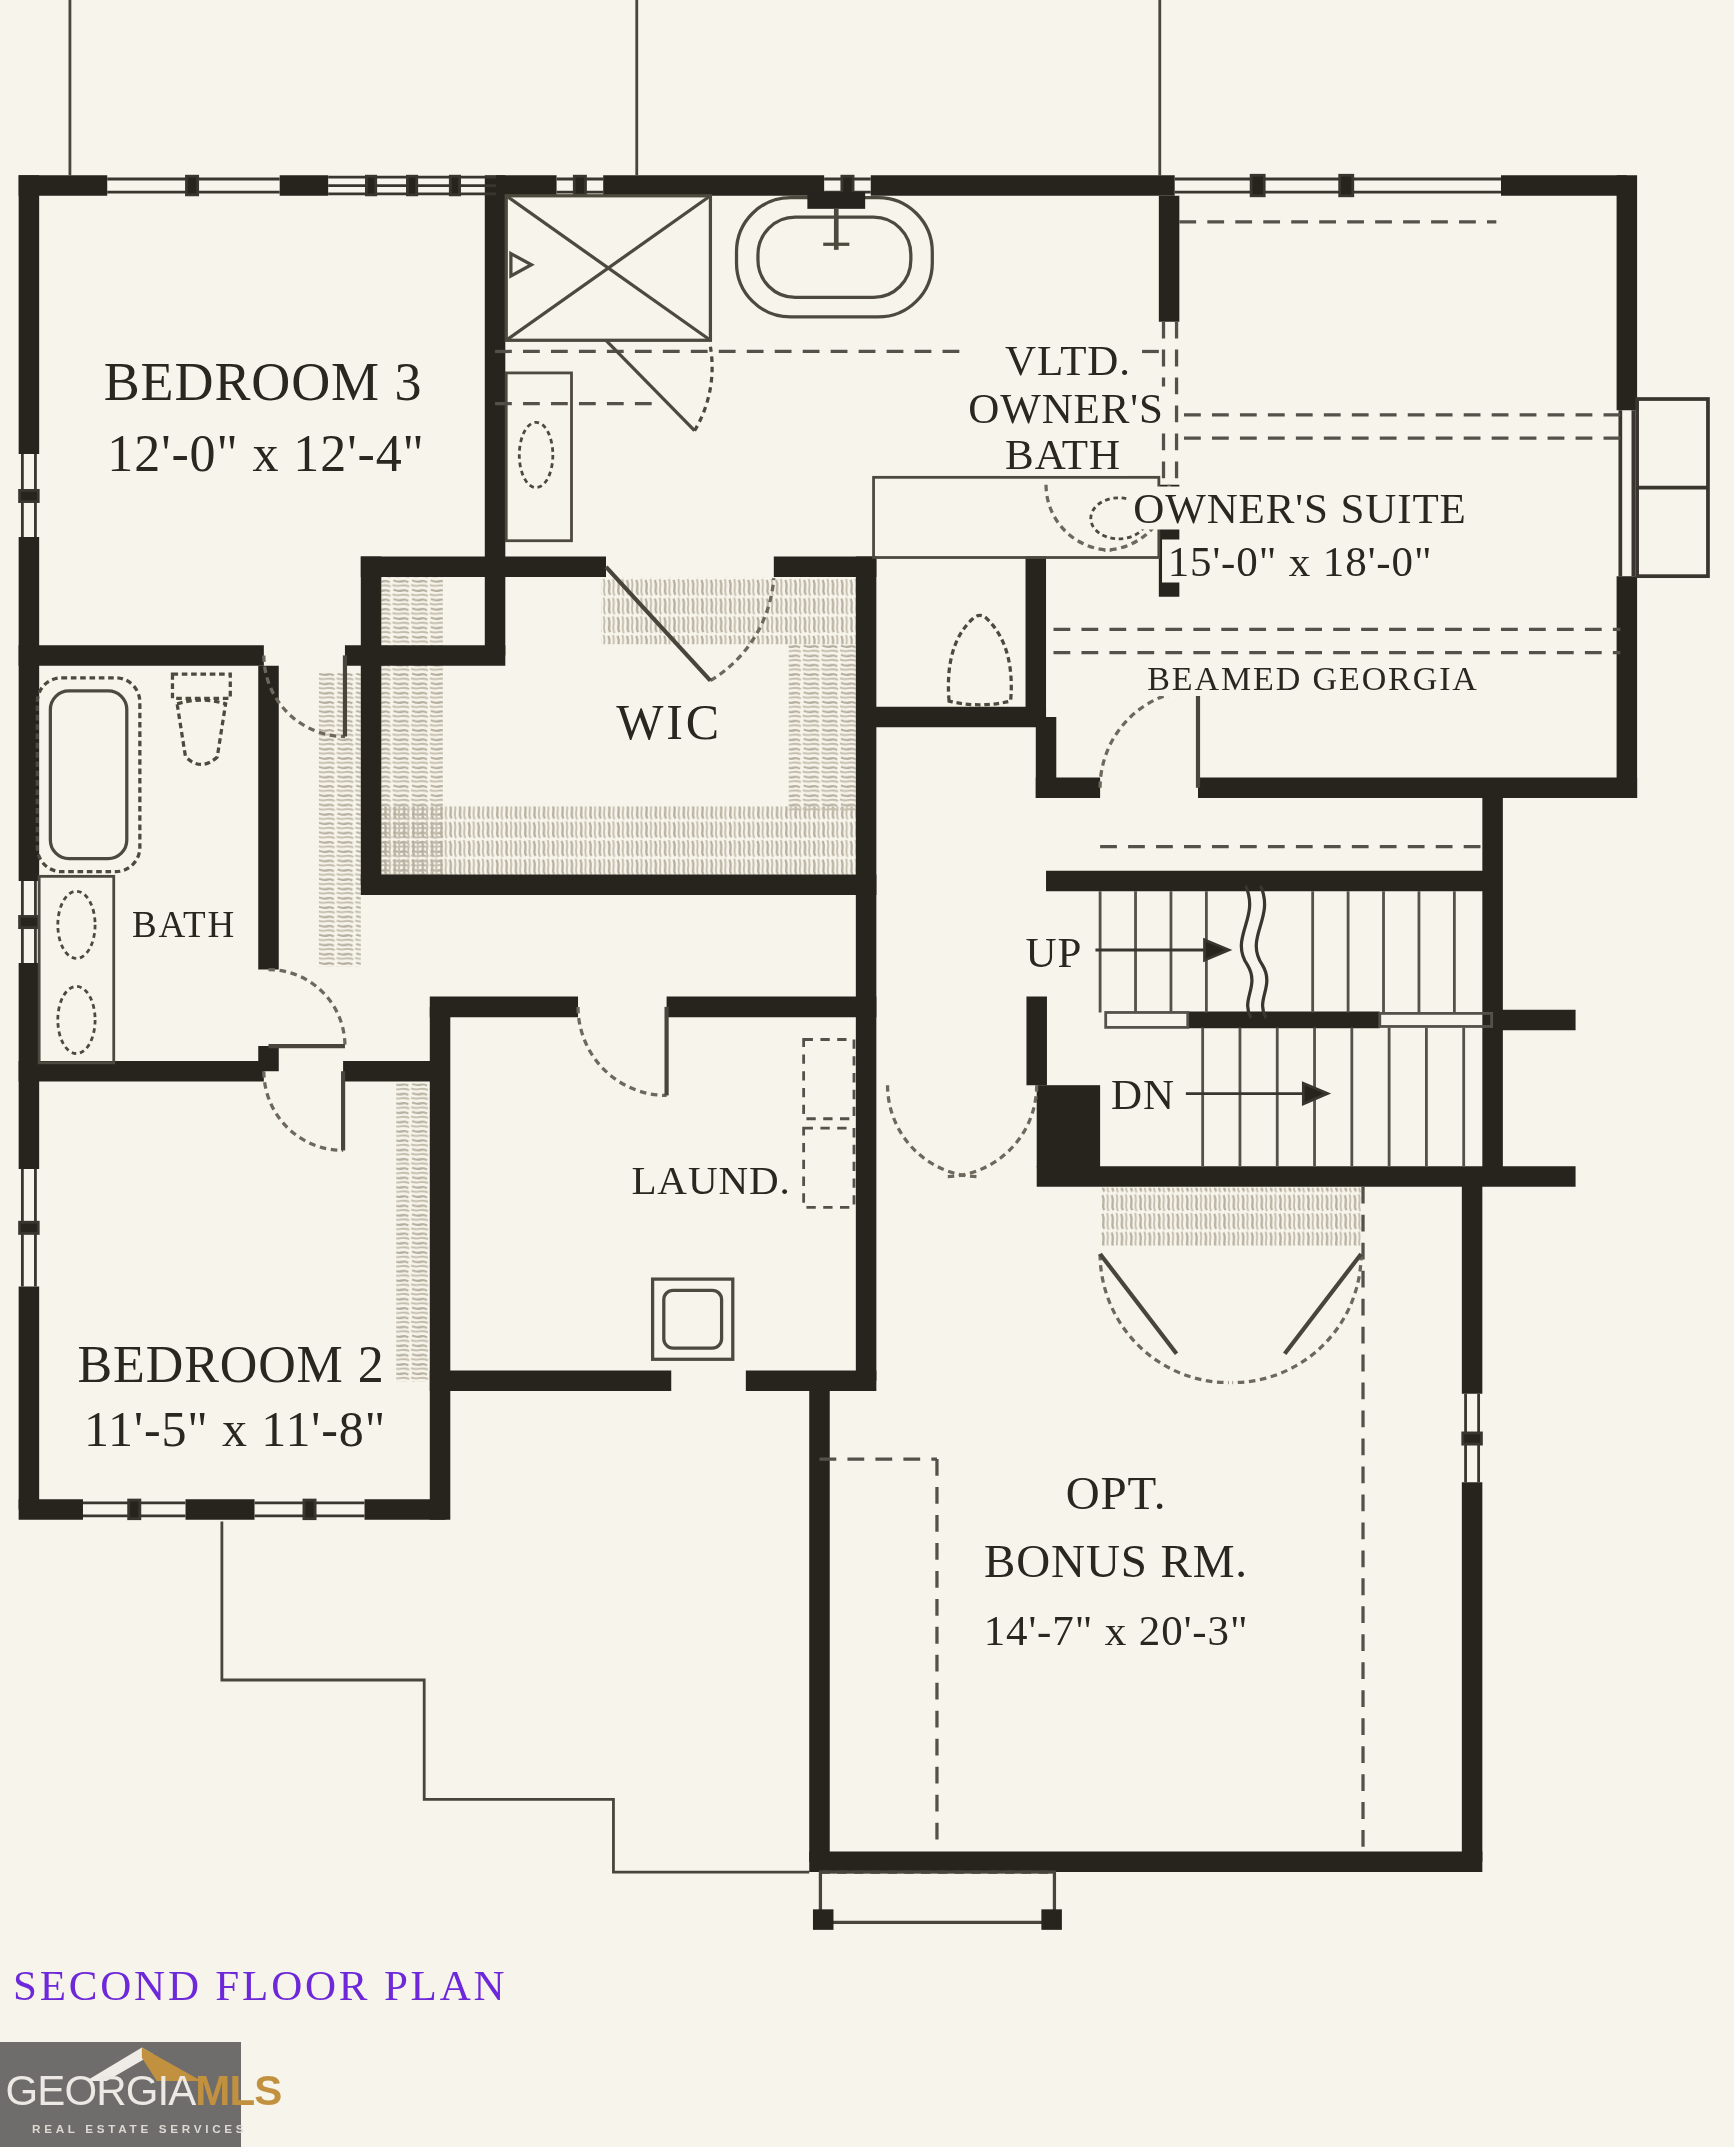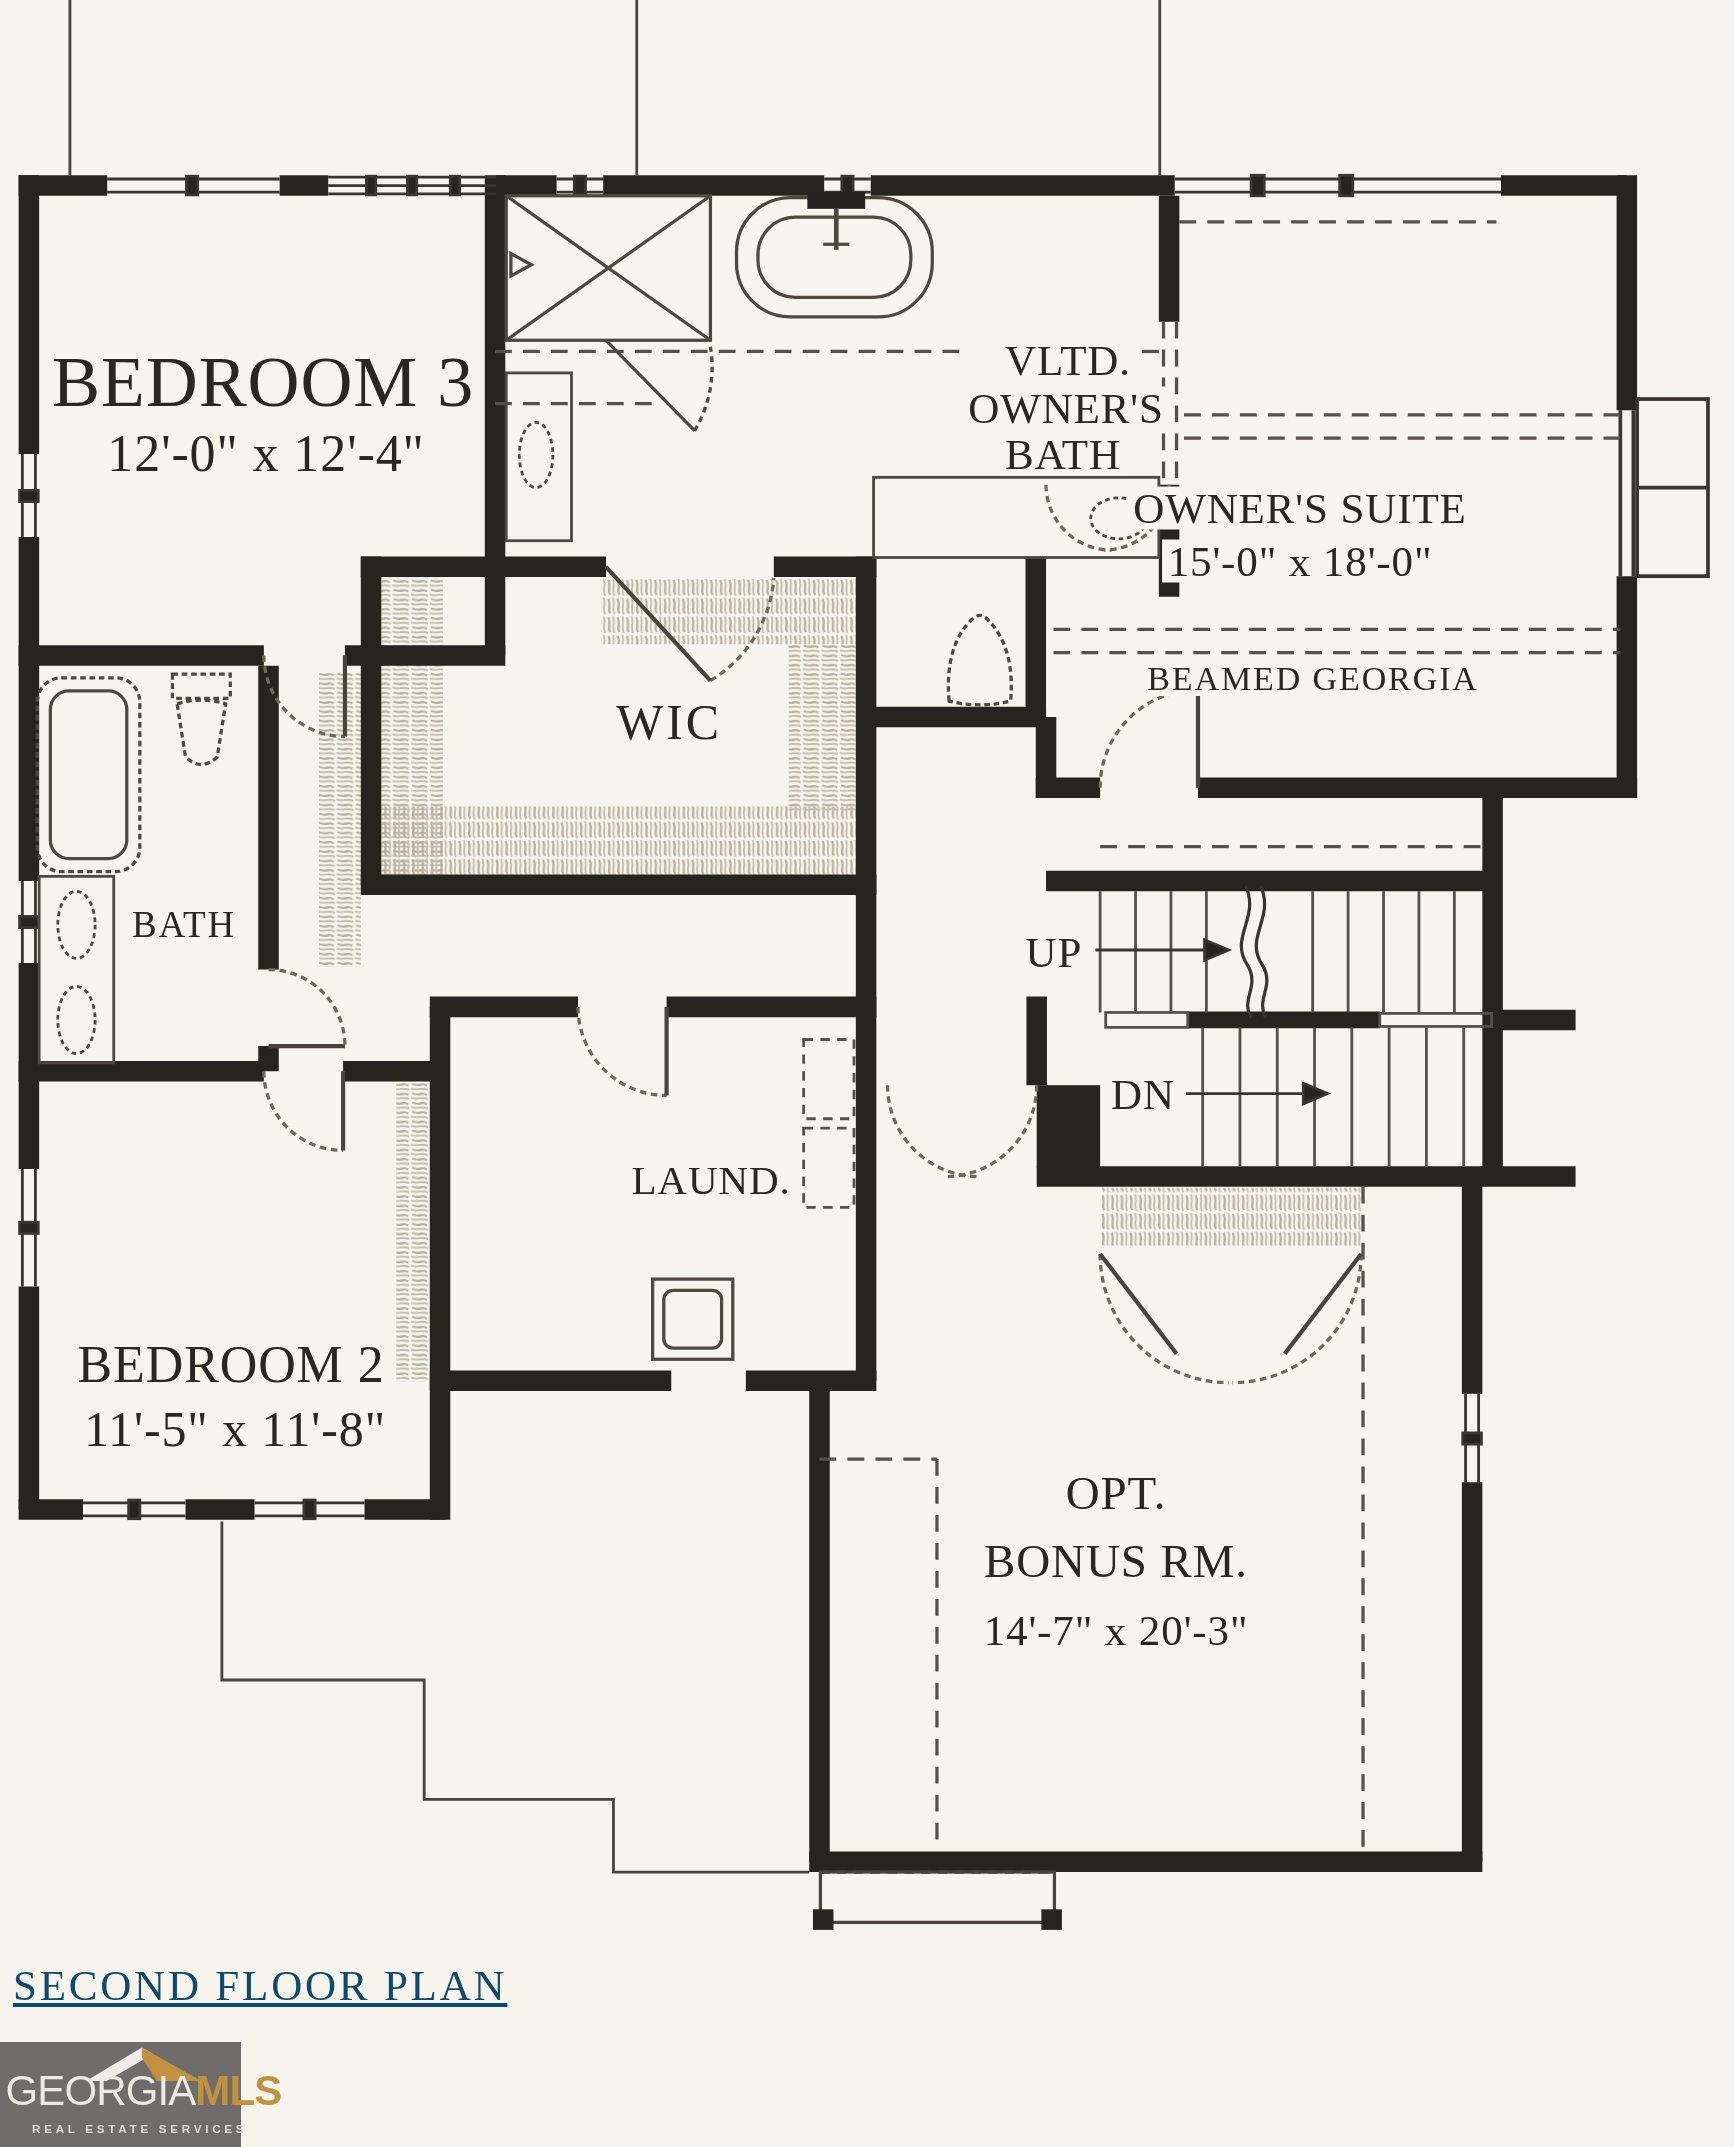--- a/index.html
+++ b/index.html
@@ -2,21 +2,21 @@
 <html style="font-size:15px"><head>
 <meta charset="utf-8">
 <style>
   html,body{margin:0;padding:0;background:#f7f4eb;}
   .plan{position:relative;width:1735px;height:2148px;background:#f7f4eb;overflow:hidden;
         font-family:"Liberation Serif",serif;}
   .plan-svg{position:absolute;left:0;top:0;}
   .lbl{position:absolute;transform:translate(-50%,-50%);white-space:nowrap;
        color:#2a2620;letter-spacing:0.9px;background:#f7f4eb;padding:0 5.6px;line-height:1;}
   .title{position:absolute;left:13px;top:1961px;font-size:43px;letter-spacing:2.8px;
-         color:#0c4a6e;white-space:nowrap;text-decoration:underline;}
+         color:#6d28d9;white-space:nowrap;}
   .logo{position:absolute;left:0;top:2042px;width:241px;height:112px;background:#6f6d6b;}
   .logo-roof{position:absolute;left:0;top:0;}
   .logo-text{position:absolute;left:5.6px;top:28px;font-family:"Liberation Sans",sans-serif;
              font-size:42px;letter-spacing:-0.9px;color:#ece9e4;line-height:1;}
   .logo-text .gold{color:#c2913f;font-weight:bold;}
   .logo-tagline{position:absolute;left:32px;top:80px;font-family:"Liberation Sans",sans-serif;
                 font-size:11.7px;letter-spacing:3.7px;color:#dcd9d3;font-weight:bold;white-space:nowrap;}
 </style>
 </head>
 <body>
@@ -274,21 +274,21 @@
     <path d="M1112 1164 A 98 98 0 0 1 1014 1262"></path>
         <path d="M952 1164 A 98 98 0 0 0 1050 1262"></path>
 
     <path d="M1180 1345 A 138 138 0 0 0 1318 1483"></path>
         <path d="M1460 1345 A 138 138 0 0 1 1322 1483"></path>
     <line x1="1180" y1="1345" x2="1262" y2="1452" stroke-dasharray="none" stroke="#49443c" stroke-width="4.5"></line>
     <line x1="1460" y1="1345" x2="1378" y2="1452" stroke-dasharray="none" stroke="#49443c" stroke-width="4.5"></line>
   </g>
 </svg>
 
-<div class="lbl" style="left:263px;top:382px;font-size:72px;">BEDROOM 3</div>
+<div class="lbl" style="left:263px;top:382px;font-size:54px;">BEDROOM 3</div>
 <div class="lbl" style="left:266px;top:454px;font-size:52px;">12'-0" x 12'-4"</div>
 
 <div class="lbl" style="left:1068px;top:360px;font-size:43px;">VLTD.</div>
 <div class="lbl" style="left:1066px;top:408px;font-size:43px;">OWNER'S</div>
 <div class="lbl" style="left:1063px;top:454px;font-size:43px;">BATH</div>
 
 <div class="lbl" style="left:1300px;top:508px;font-size:43px;">OWNER'S SUITE</div>
 <div class="lbl" style="left:1300px;top:561px;font-size:43px;">15'-0" x 18'-0"</div>
 <div class="lbl" style="left:1313px;top:679px;font-size:34px;letter-spacing:1.9px;">BEAMED GEORGIA</div>
 

